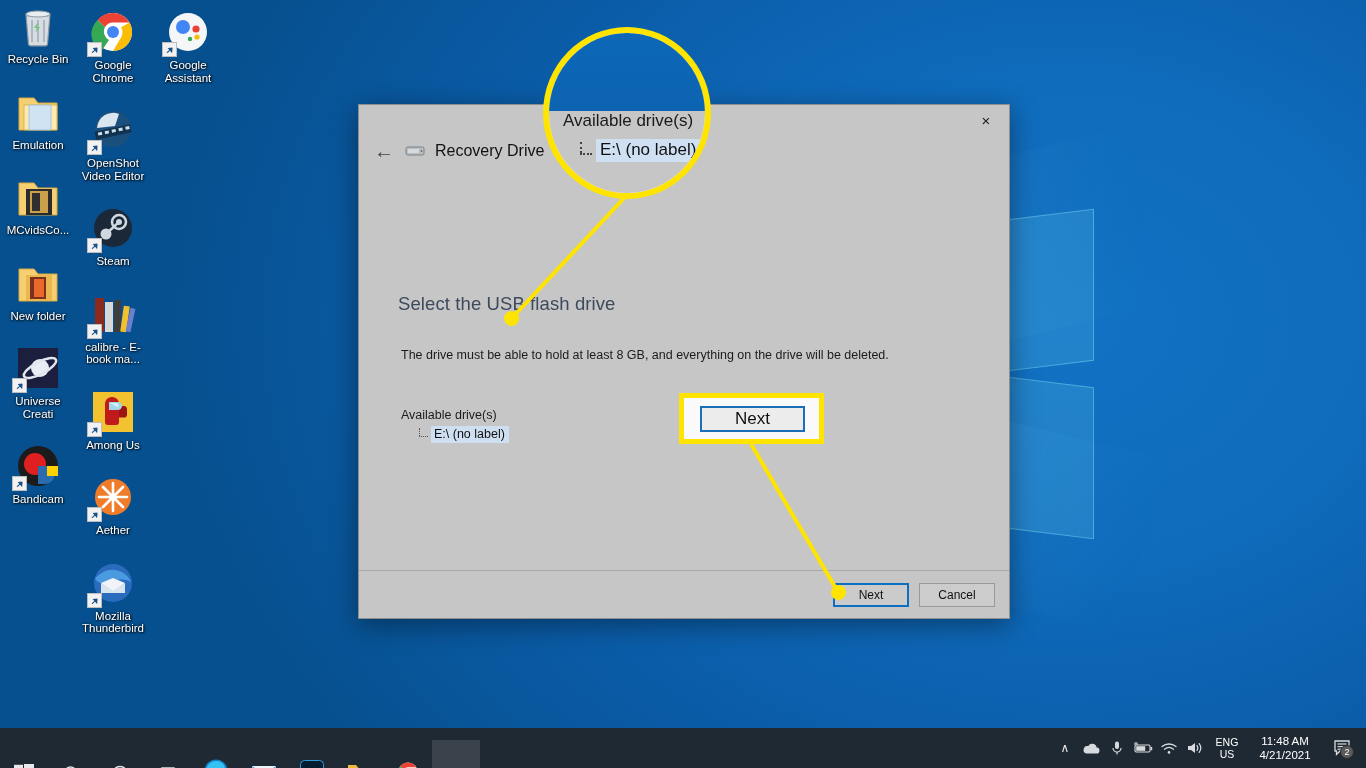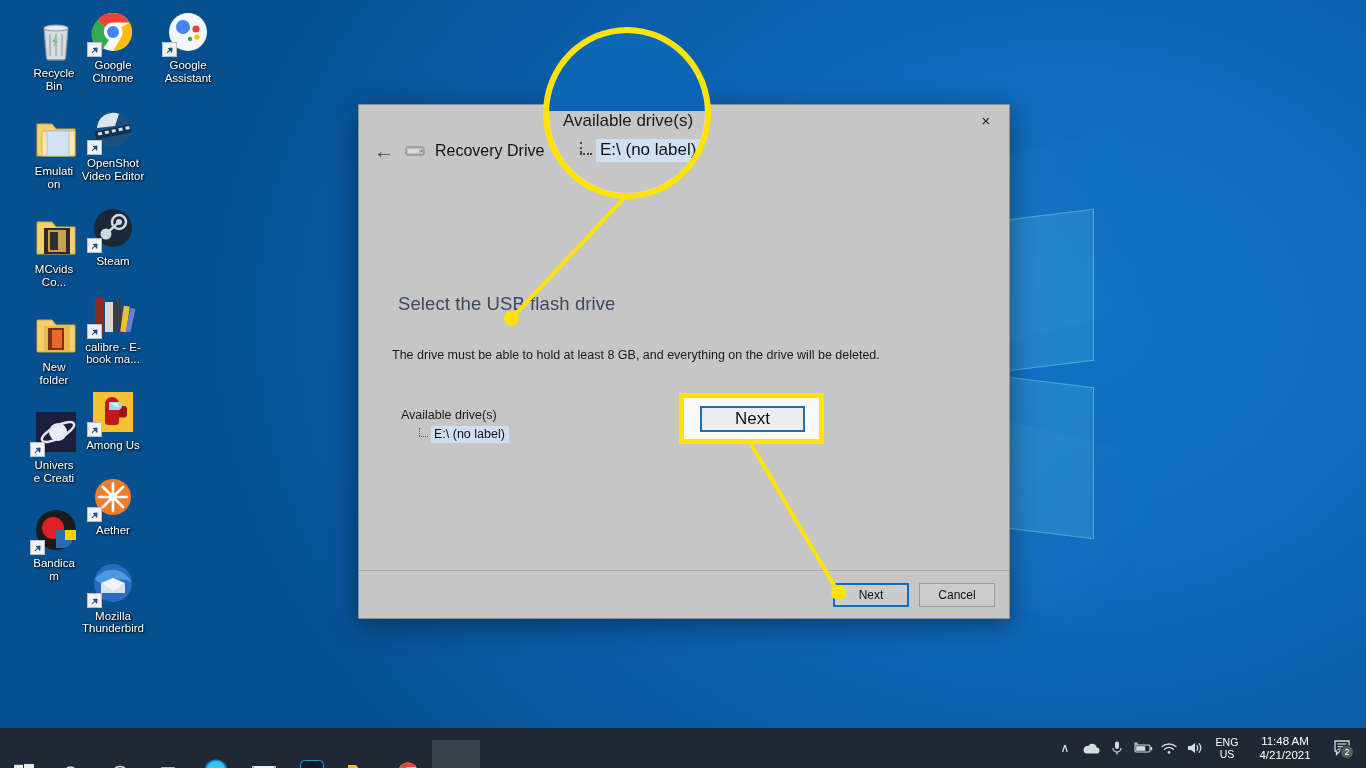--- a/index.html
+++ b/index.html
@@ -72,21 +72,21 @@
     display: flex; align-items: center; gap: 10px;
   }
   #dlg-back { font-size: 20px; color: #444; line-height: 1; width: 22px; text-align:center; }
   #dlg-driveicon { width: 20px; height: 14px; position: relative; }
   #dlg-title { font-size: 16px; color: #111; }
   #dlg-heading {
     position: absolute; left: 39px; top: 188px;
     font-size: 18.5px; color: #3e4a5c; letter-spacing: .1px;
   }
   #dlg-desc {
-    position: absolute; left: 33px; top: 243px;
+    position: absolute; left: 42px; top: 243px;
     font-size: 12.5px; color: #1b1b1b;
   }
   #drive-block { position: absolute; left: 42px; top: 303px; }
   #drive-group-label { font-size: 12.5px; color: #1b1b1b; }
   #drive-row {
     margin-top: 4px; margin-left: 16px;
     display: inline-flex; align-items: center; gap: 2px;
   }
   #tree-elbow { width: 12px; height: 14px; position: relative; }
   #tree-elbow::before { content:""; position:absolute; left:2px; top:0; width:0; height:8px; border-left:1px dotted #555; }
@@ -222,21 +222,21 @@
 
 <div id="desktop">
   <div id="wall-logo">
     <div class="wl-pane" style="left:0;top:18px;width:86px;height:152px;transform:skewY(-7deg);"></div>
     <div class="wl-pane" style="left:0;top:186px;width:86px;height:152px;transform:skewY(7deg);"></div>
     <div class="wl-glow" style="left:-120px;top:-40px;width:260px;height:180px;transform:rotate(-14deg);"></div>
     <div class="wl-glow" style="left:-120px;top:230px;width:260px;height:180px;transform:rotate(14deg);"></div>
   </div>
 </div>
 
-<div class="icon-col" style="left:0px; top:16px;padding-left:32px;">
+<div class="icon-col" style="left:0px; top:2px;">
 
   <div class="dicon">
     <div class="dicon-img">
       <svg viewBox="0 0 48 48" width="48" height="48">
         <path d="M12 12h24l-2.5 30a2 2 0 0 1-2 1.8H16.5a2 2 0 0 1-2-1.8z" fill="#d8dde2" stroke="#8f9aa3" stroke-width="1.2"></path>
         <path d="M12 12h24l-1 3H13z" fill="#b9c2c9"></path>
         <path d="M18 18v22M24 18v22M30 18v22" stroke="#9fb0bd" stroke-width="1.6"></path>
         <path d="M24 20l-4 6h3l-2 5 5-6h-3z" fill="#66c36b" opacity=".9"></path>
         <ellipse cx="24" cy="12" rx="12" ry="3" fill="#e8edf1" stroke="#8f9aa3" stroke-width="1"></ellipse>
       </svg>

